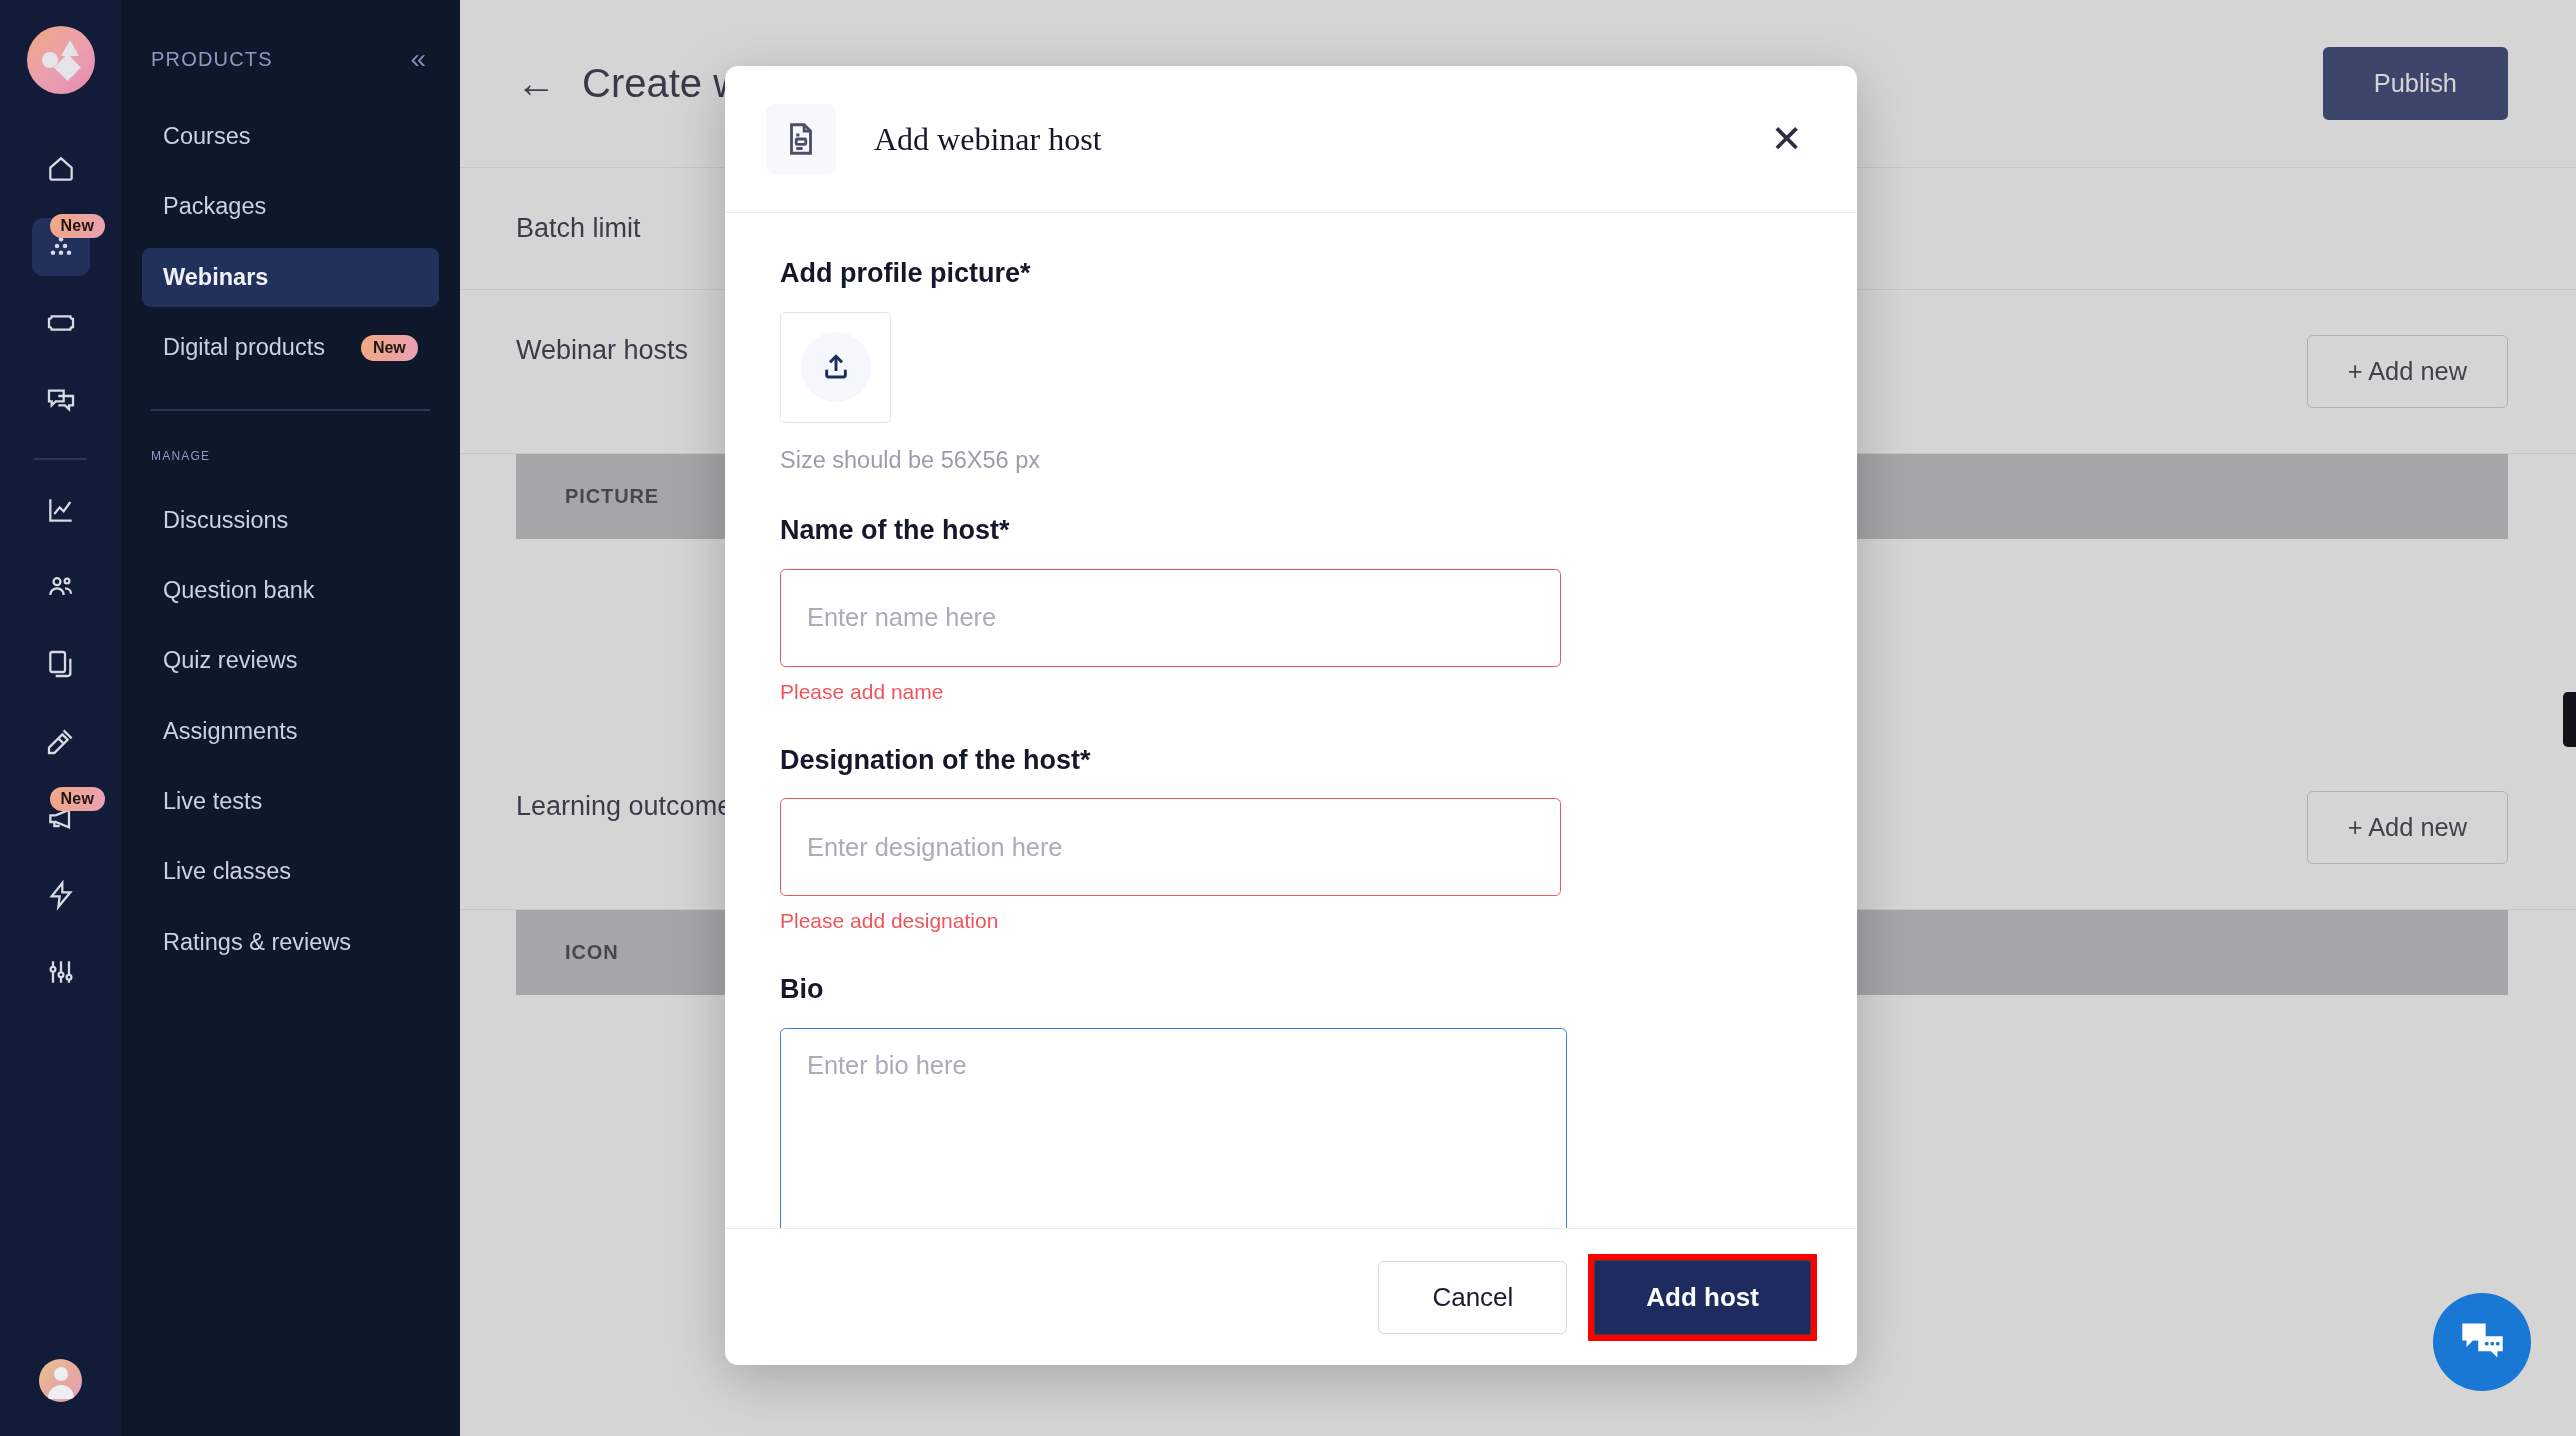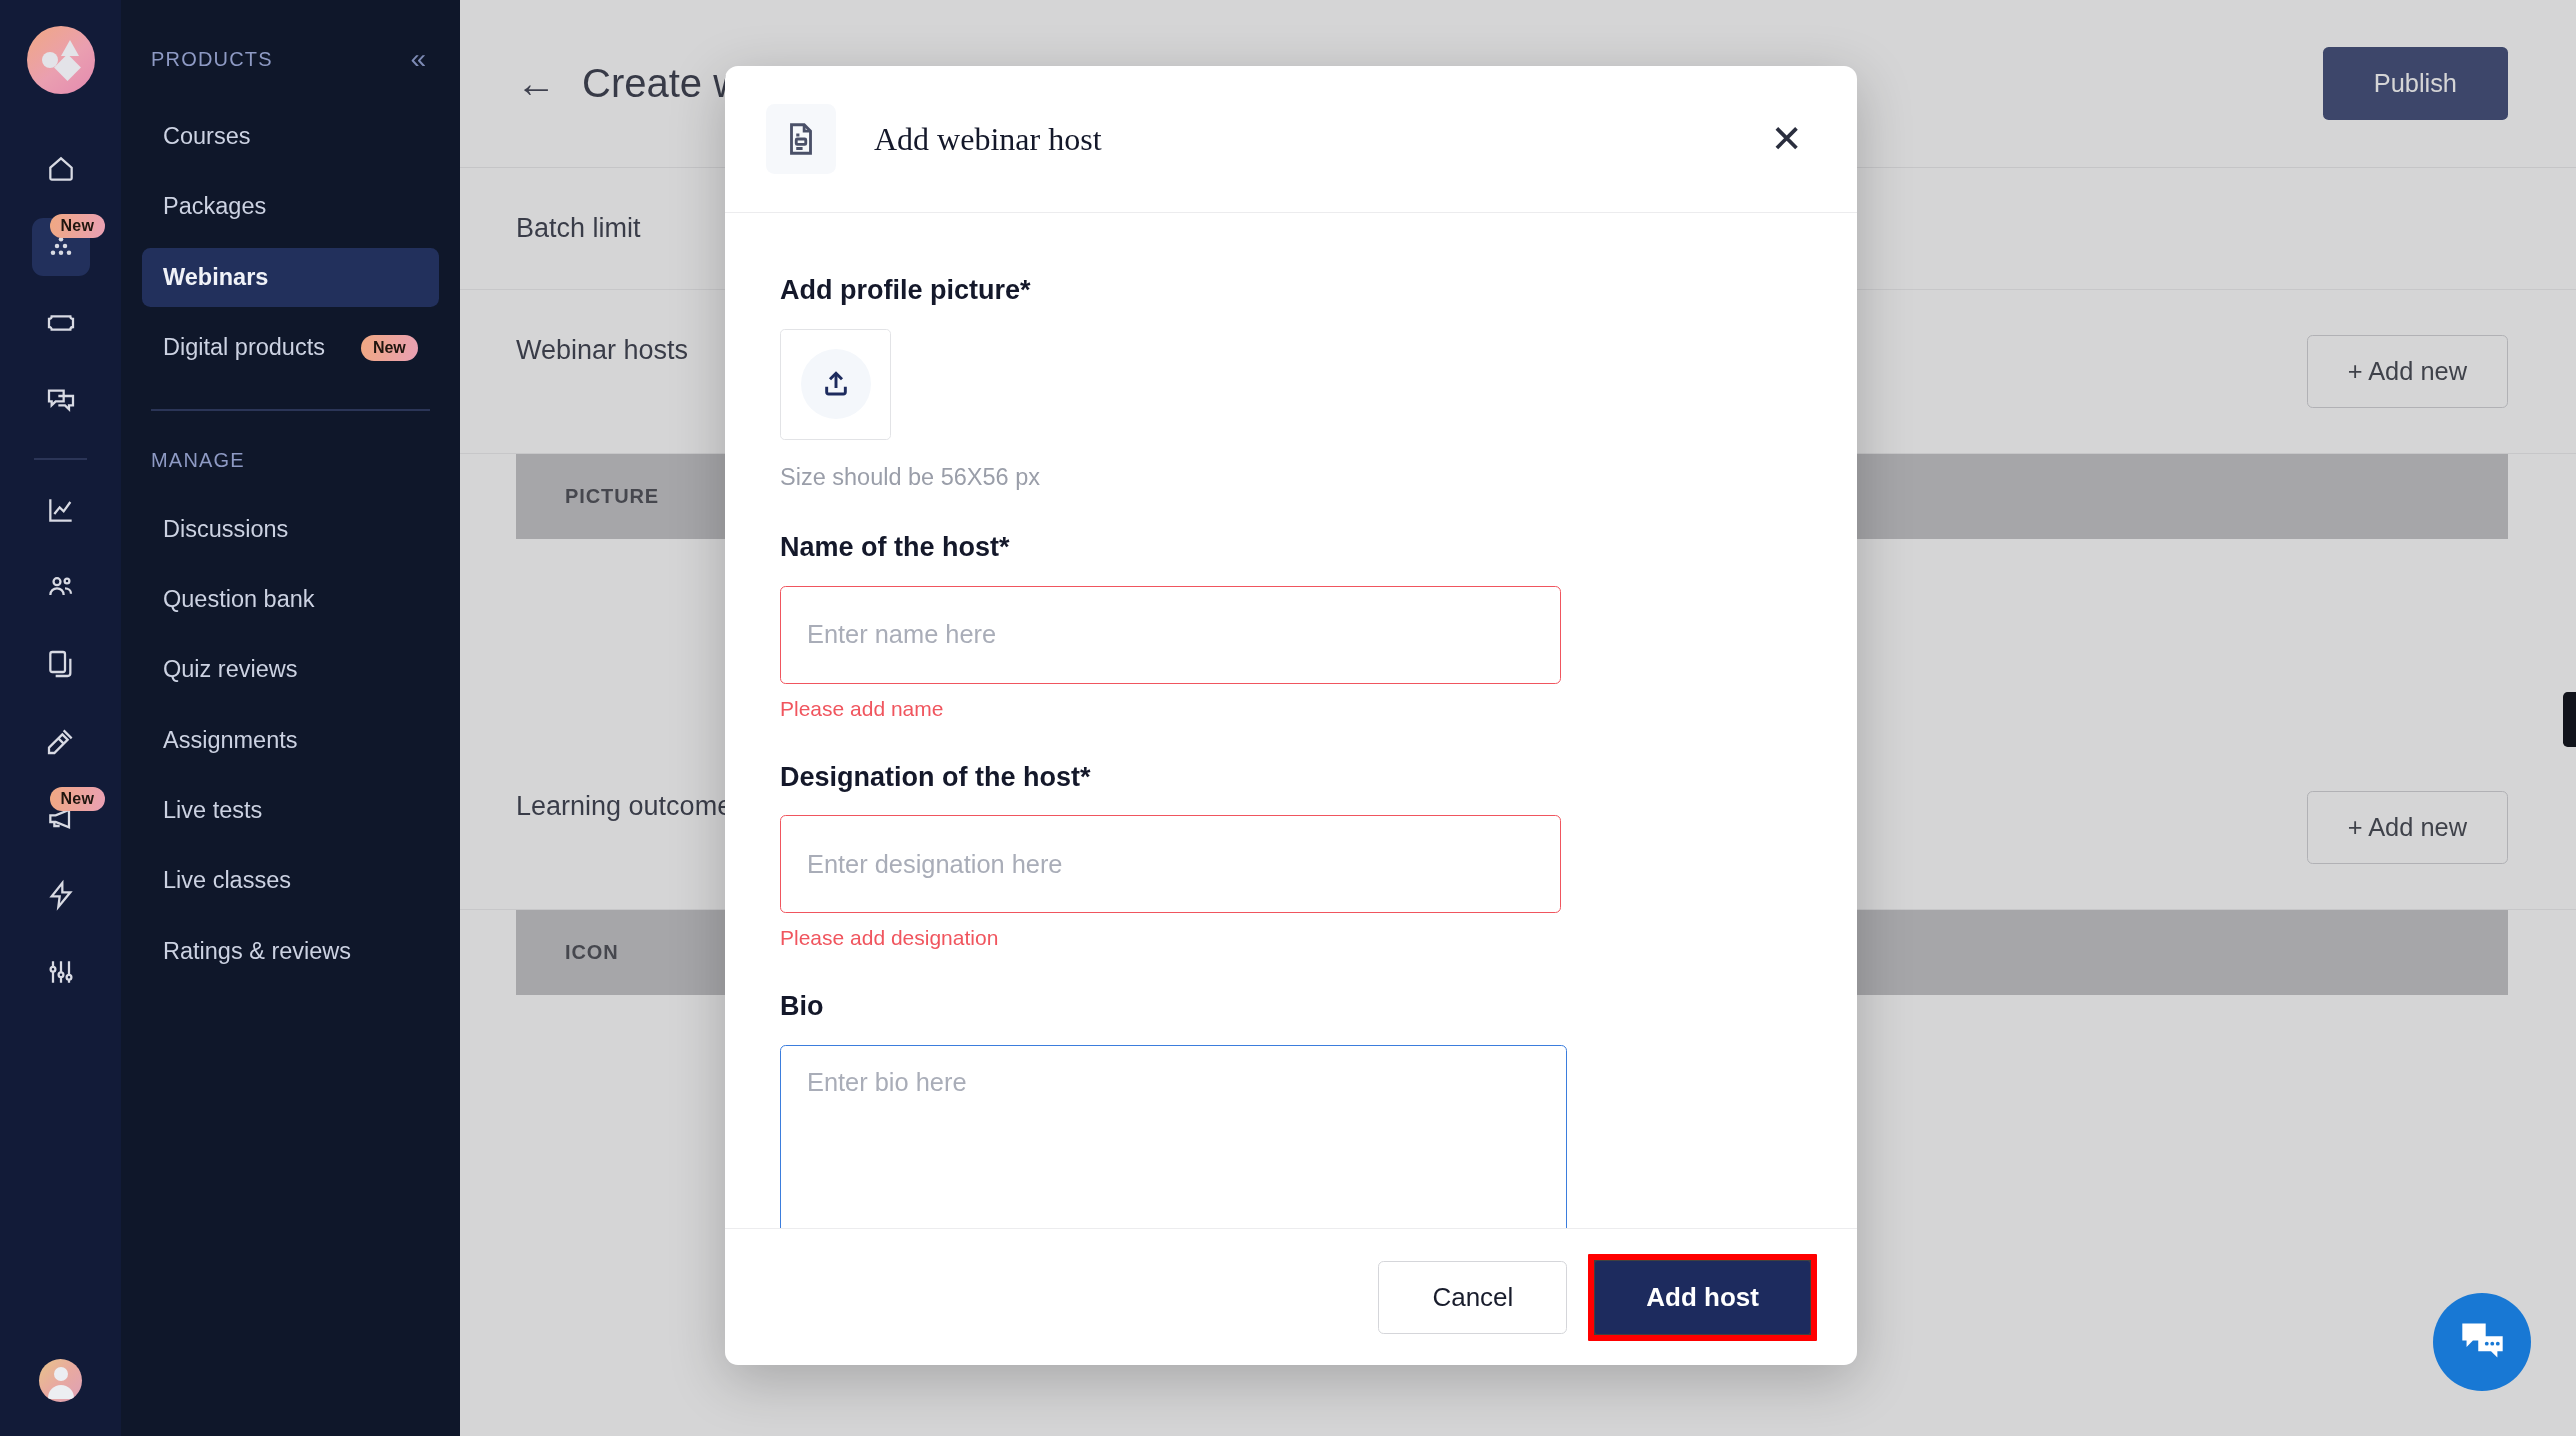--- a/index.html
+++ b/index.html
@@ -61,21 +61,21 @@
     width: 339px; background: #0f172a; flex-shrink: 0;
     padding: 45px 0 0 0; position: relative; z-index: 3;
   }
   .nav-head {
     display: flex; align-items: center; justify-content: space-between;
     padding: 0 34px 0 30px; margin-bottom: 34px;
   }
   .nav-head .cap { color: #8e9ac4; font-size: 20px; letter-spacing: 1.2px; font-weight: 500; }
   .nav-head .collapse { color: #7d8ab4; font-size: 28px; line-height: 1; cursor: pointer; }
   .nav-section-cap {
-    color: #8e9ac4; font-size: 20px; letter-spacing: 1.2px;
+    color: #8e9ac4; font-size: 12px; letter-spacing: 1.2px;
     padding: 0 30px; margin-bottom: 28px; font-weight: 500;
   }
   .nav-item {
     display: flex; align-items: flex-end; justify-content: space-between;
     margin: 0 21px 11.3px 21px; padding: 16px 21px;
     border-radius: 8.5px; color: #ccd2e2; font-size: 23.5px; cursor: pointer;
   }
   .nav-item.active { background: #22305c; color: #f0f2f8; font-weight: 700; }
   .nav-badge {
     background: linear-gradient(100deg,#f0a882,#e9a0b4);
@@ -158,21 +158,21 @@
   .modal-close { font-size: 38px; color: #2a2e3e; cursor: pointer; line-height: 1; padding: 7.5px; }
 
   .modal-body {
     flex: 1; overflow-y: auto; padding: 45px 55px 38px 55px;
     position: relative;
   }
   .modal-body::-webkit-scrollbar { width: 13px; }
   .modal-body::-webkit-scrollbar-thumb { background: #dcdcde; border-radius: 6.6px; }
 
   .fld { margin-bottom: 41px; }
-  .fld-label { font-size: 27px; color: #14182a; font-weight: 600; margin-bottom: 22.6px; display: block; margin-top: 17px; }
+  .fld-label { font-size: 27px; color: #14182a; font-weight: 600; margin-bottom: 22.6px; display: block; }
   .upload-box {
     width: 111px; height: 111px; border: 1.9px solid #e2e3e6; border-radius: 4.7px;
     display: flex; align-items: center; justify-content: center; cursor: pointer;
   }
   .upload-circ {
     width: 70px; height: 70px; border-radius: 50%; background: #f4f7fb;
     display: flex; align-items: center; justify-content: center;
   }
   .upload-circ svg { width: 32px; height: 32px; stroke: #1d2b5e; fill: none; stroke-width: 2.2; }
   .hint { font-size: 23.5px; color: #9a9ea9; margin-top: 24.5px; }

